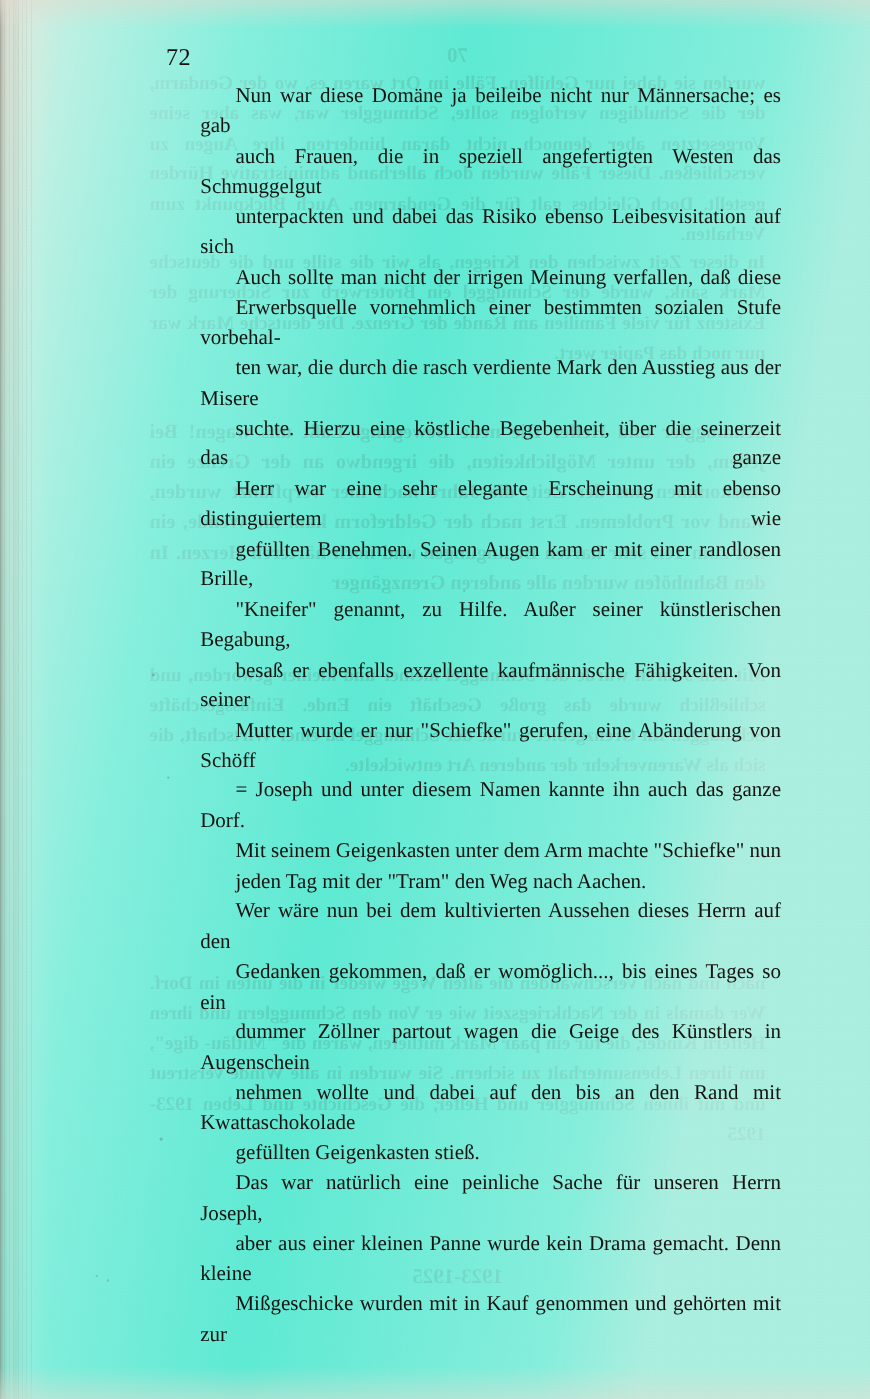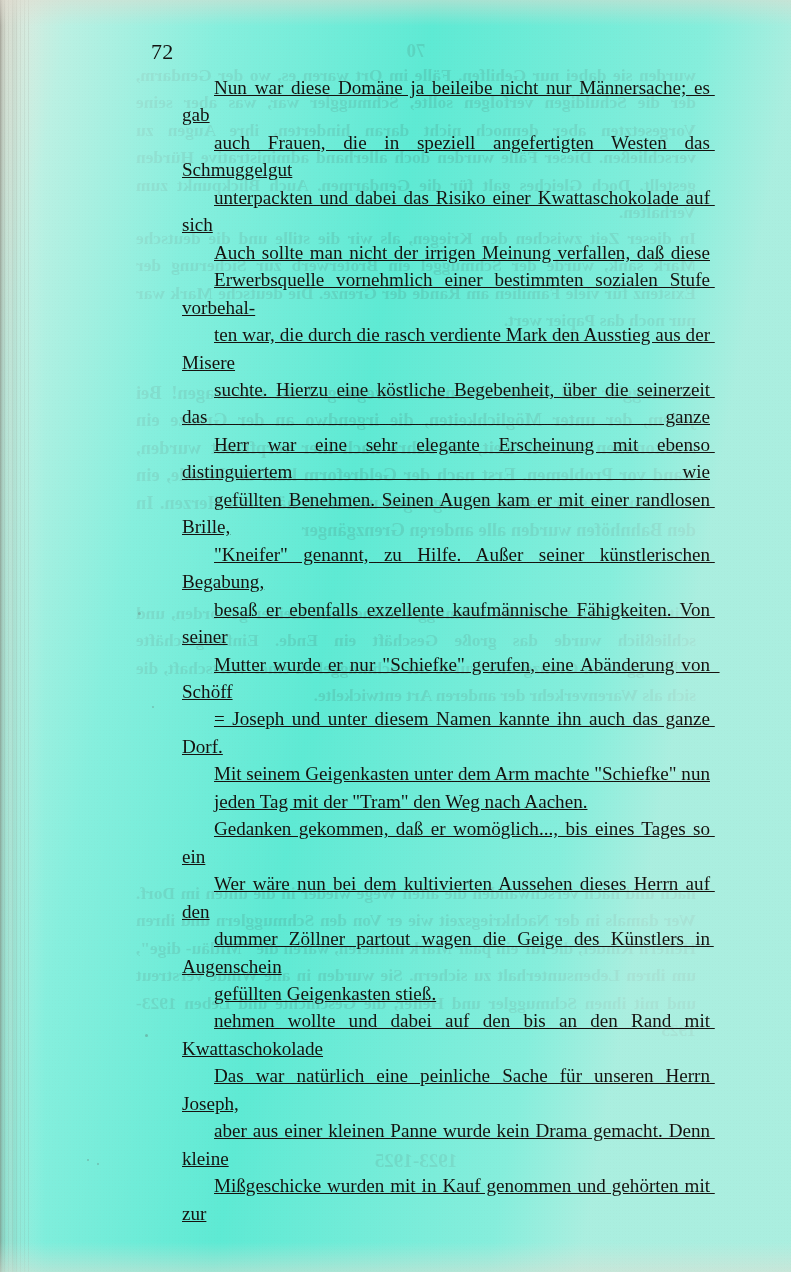--- a/index.html
+++ b/index.html
@@ -131,21 +131,20 @@
     text-indent: 32px;
     hyphens: none;
   }
 
   
   .ln {
     display: block;
     text-align: justify;
     text-align-last: justify;
     white-space: pre-wrap;
-    text-decoration: underline;
   }
   .ln.last {
     text-align-last: left;
   }
   .ln.indent {
     text-indent: 32px;
   }
 
   
   .speck {
@@ -188,46 +187,46 @@
   <div id="gutter-lines"></div>
   <div id="edge-top"></div>
   <div id="edge-bottom"></div>
 
   <div id="folio">72</div>
 
   <div id="body">
     <p class="para">
         <span class="ln indent">Nun war diese Domäne ja beileibe nicht nur Männersache; es gab</span>
         <span class="ln">auch Frauen, die in speziell angefertigten Westen das Schmuggelgut</span>
-        <span class="ln">unterpackten und dabei das Risiko einer Kwattaschokolade auf sich</span>
+        <span class="ln">unterpackten und dabei das Risiko ebenso Leibesvisitation auf sich</span>
       </p>
     <p class="para">
         <span class="ln indent">Auch sollte man nicht der irrigen Meinung verfallen, daß diese</span>
         <span class="ln">Erwerbsquelle vornehmlich einer bestimmten sozialen Stufe vorbehal-</span>
         <span class="ln">ten war, die durch die rasch verdiente Mark den Ausstieg aus der Misere</span>
         <span class="ln">suchte. Hierzu eine köstliche Begebenheit, über die seinerzeit das ganze</span>
       </p>
     <p class="para">
         <span class="ln">Herr war eine sehr elegante Erscheinung mit ebenso distinguiertem wie</span>
         <span class="ln">gefüllten Benehmen. Seinen Augen kam er mit einer randlosen Brille,</span>
         <span class="ln">"Kneifer" genannt, zu Hilfe. Außer seiner künstlerischen Begabung,</span>
         <span class="ln">besaß er ebenfalls exzellente kaufmännische Fähigkeiten. Von seiner</span>
         <span class="ln">Mutter wurde er nur "Schiefke" gerufen, eine Abänderung von  Schöff</span>
         <span class="ln last">= Joseph und unter diesem Namen kannte ihn auch das ganze Dorf.</span>
       </p>
     <p class="para">
         <span class="ln indent">Mit seinem Geigenkasten unter dem Arm machte "Schiefke" nun</span>
         <span class="ln last">jeden Tag mit der "Tram" den Weg nach Aachen.</span>
       </p>
     <p class="para">
+        <span class="ln indent">Wer wäre nun bei dem kultivierten Aussehen dieses Herrn auf den</span>
         <span class="ln">Gedanken gekommen, daß er womöglich..., bis eines Tages so ein</span>
-        <span class="ln indent">Wer wäre nun bei dem kultivierten Aussehen dieses Herrn auf den</span>
         <span class="ln">dummer Zöllner partout wagen die Geige des Künstlers in Augenschein</span>
+        <span class="ln">nehmen wollte und dabei auf den bis an den Rand mit Kwattaschokolade</span>
         <span class="ln last">gefüllten Geigenkasten stieß.</span>
-        <span class="ln">nehmen wollte und dabei auf den bis an den Rand mit Kwattaschokolade</span>
       </p>
     <p class="para">
         <span class="ln indent">Das war natürlich eine peinliche Sache für unseren Herrn Joseph,</span>
         <span class="ln">aber aus einer kleinen Panne wurde kein Drama gemacht. Denn kleine</span>
         <span class="ln">Mißgeschicke wurden mit in Kauf genommen und gehörten mit zur</span>
       </p>
 
   </div>
 
   <div class="speck" style="left:138px; top:612px; width:3px; height:3px;"></div>

